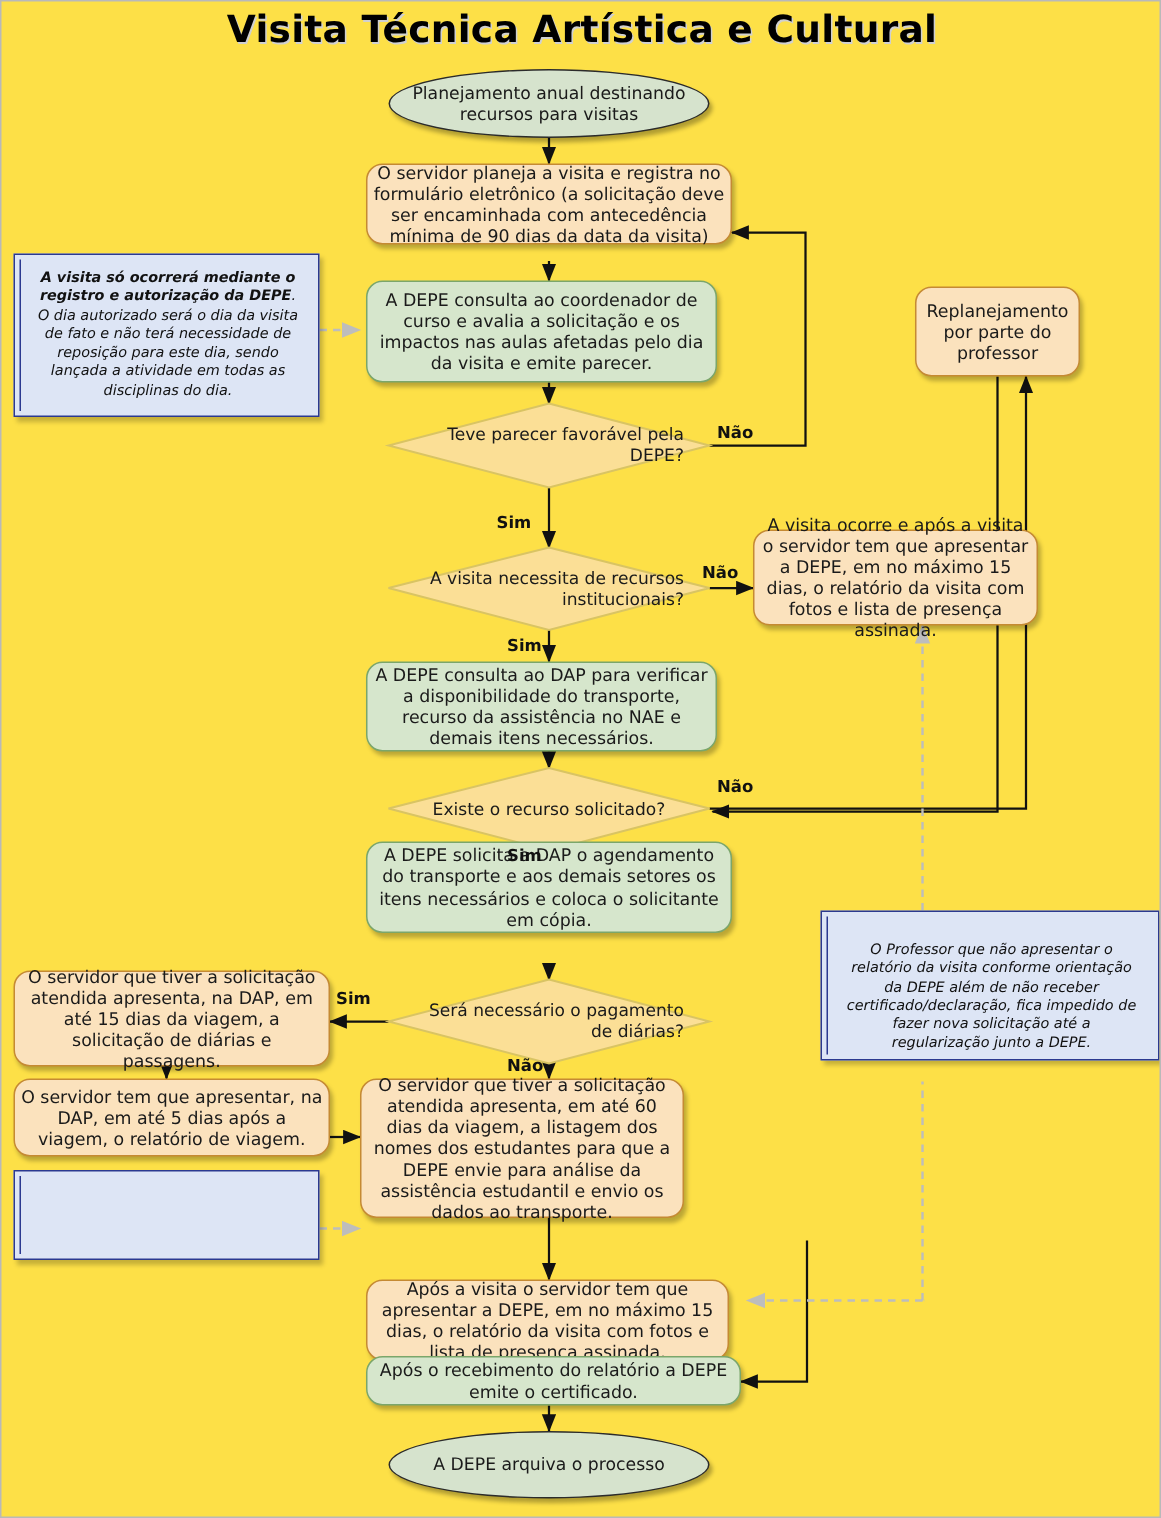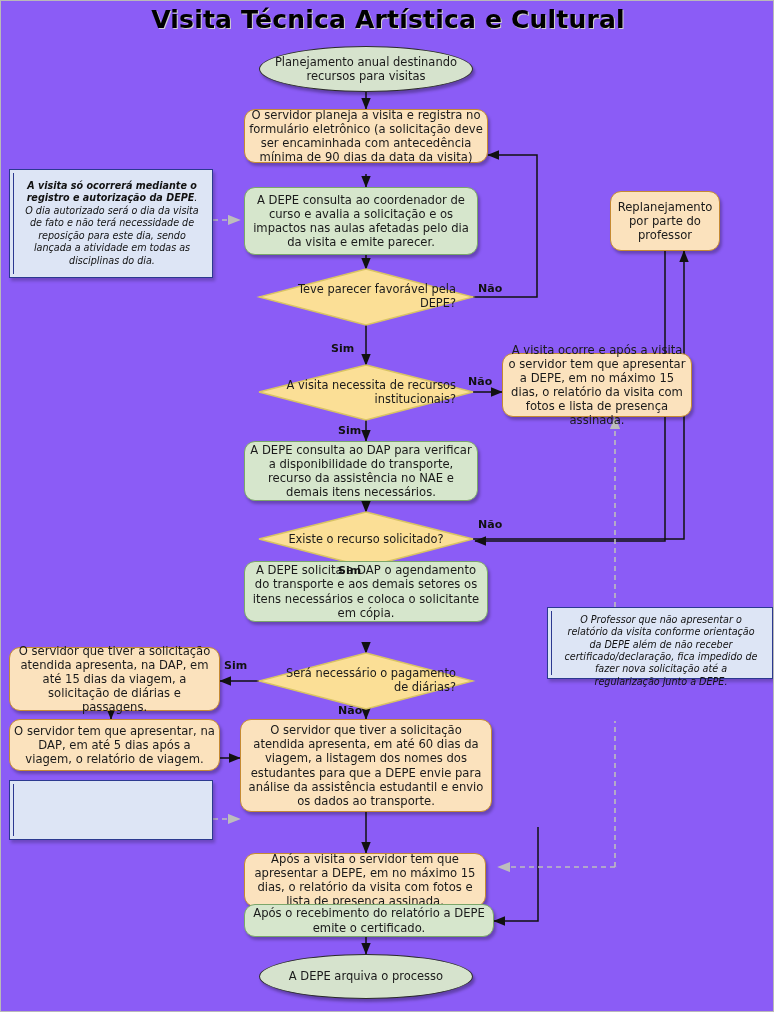--- a/index.html
+++ b/index.html
@@ -4,21 +4,21 @@
 <style>
   html, body {
     margin: 0; padding: 0;
     background: #ffffff;
     font-family: "DejaVu Sans", sans-serif;
   }
   #canvas {
     position: relative;
     width: 774px;
     height: 1012px;
-    background: #8b5cf6;
+    background: #fde047;
     border: 1px solid #b9b9b9;
     box-sizing: border-box;
     overflow: hidden;
   }
   #title {
     position: absolute;
     left: 0; top: 4px;
     width: 774px;
     text-align: center;
     font-family: "DejaVu Sans", sans-serif;
@@ -217,21 +217,21 @@
   </div>
 
   <div class="node proc-orange" style="left:8px; top:646px; width:211px; height:64px;">
     <span>O servidor que tiver a solicitação atendida apresenta, na DAP, em até 15 dias da viagem, a solicitação de diárias e passagens.</span>
   </div>
 
   <div class="node proc-orange" style="left:8px; top:718px; width:211px; height:52px;">
     <span>O servidor tem que apresentar, na DAP, em até 5 dias após a viagem, o relatório de viagem.</span>
   </div>
 
-  <div class="node proc-orange" style="left:239px; top:718px; width:252px; height:93px;">
+  <div class="node proc-orange" style="left:239px; top:718px; width:216px; height:93px;">
     <span>O servidor que tiver a solicitação atendida apresenta, em até 60 dias da viagem, a listagem dos nomes dos estudantes para que a DEPE envie para análise da assistência estudantil e envio os dados ao transporte.</span>
   </div>
 
   <div class="node proc-orange" style="left:243px; top:852px; width:242px; height:54px;">
     <span>Após a visita o servidor tem que apresentar a DEPE, em no máximo 15 dias, o relatório da visita com fotos e lista de presença assinada.</span>
   </div>
 
   <div class="node proc-green" style="left:243px; top:903px; width:250px; height:33px;">
     <span>Após o recebimento do relatório a DEPE emite o certificado.</span>
   </div>
@@ -260,21 +260,21 @@
   <div class="edge-label" style="left:477px; top:517px;">Não</div>
   <div class="edge-label" style="left:337px; top:563px;">Sim</div>
   <div class="edge-label" style="left:223px; top:658px;">Sim</div>
   <div class="edge-label" style="left:337px; top:703px;">Não</div>
 
   <div class="node note" style="left:8px; top:168px; width:204px; height:109px; padding:5px 7px 5px 9px;">
     <div class="note-bar"></div>
     <span><b class="lead">A visita só ocorrerá mediante o registro e autorização da DEPE</b><span>. O dia autorizado será o dia da visita de fato e não terá necessidade de reposição para este dia, sendo lançada a atividade em todas as disciplinas do dia.</span></span>
   </div>
 
-  <div class="node note" style="left:546px; top:606px; width:226px; height:72px; padding:21px 8px 5px 10px;">
+  <div class="node note" style="left:546px; top:606px; width:226px; height:100px; padding:21px 8px 5px 10px;">
     <div class="note-bar"></div>
     <span>O Professor que não apresentar o relatório da visita conforme orientação da DEPE além de não receber certificado/declaração, fica impedido de fazer nova solicitação até a regularização junto a DEPE.</span>
   </div>
 
   <div class="node note" style="left:8px; top:779px; width:204px; height:60px; padding:4px 6px 4px 9px;">
     <div class="note-bar"></div>
   </div>
 
 </div>
 

